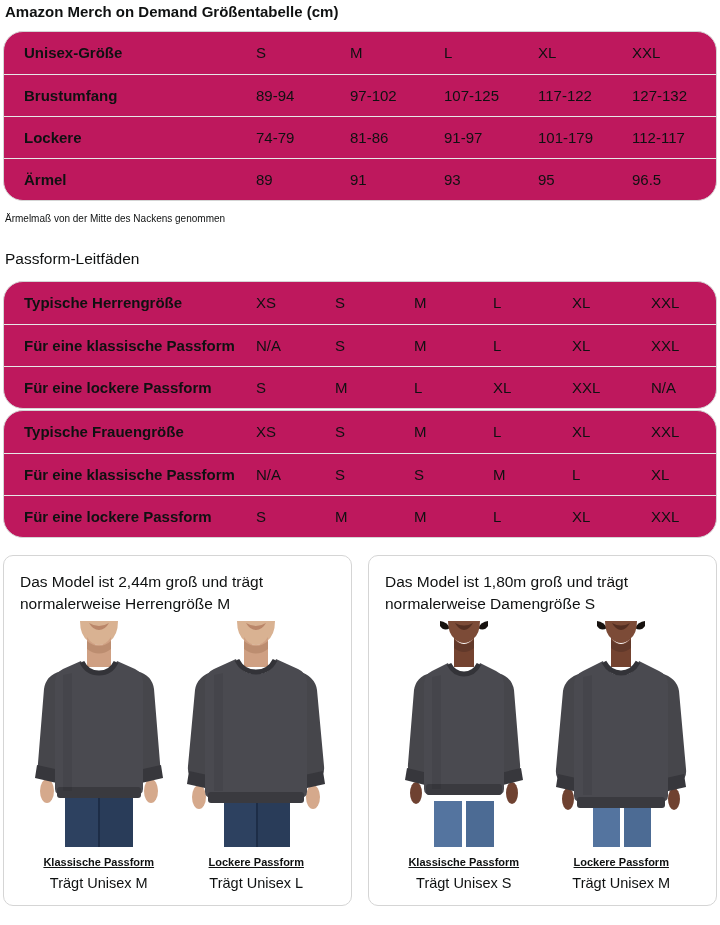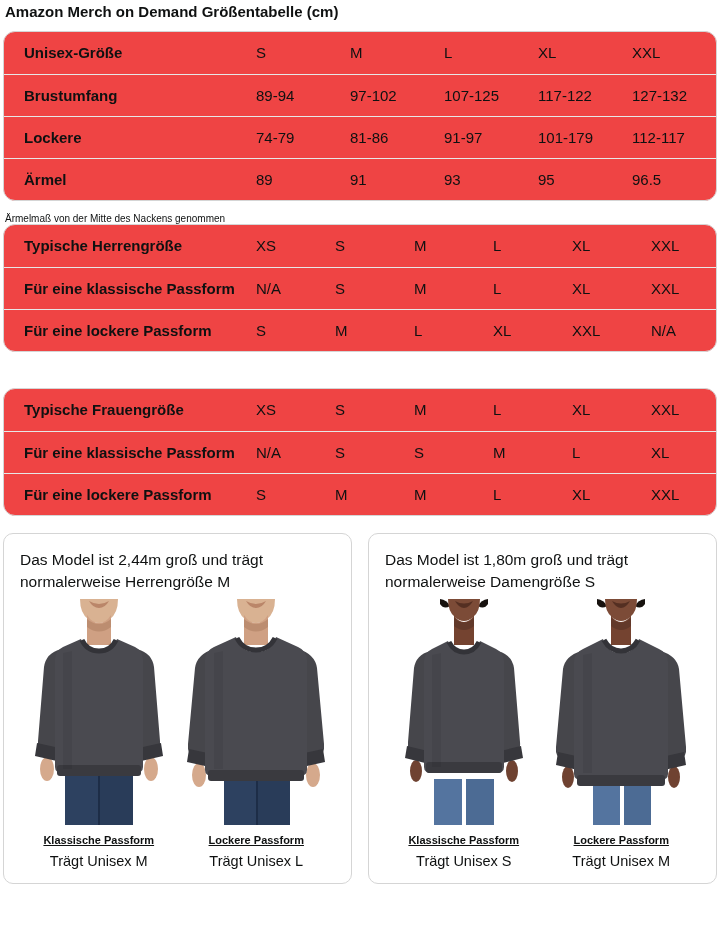--- a/index.html
+++ b/index.html
@@ -6,29 +6,29 @@
   html, body { background: #fff; }
   body {
     width: 720px; height: 925px; overflow: hidden;
     font-family: "Liberation Sans", "DejaVu Sans", sans-serif;
     color: #0f1111;
   }
   .page { padding: 2px 3px 0; }
 
   .title { font-size: 15px; font-weight: 700; padding: 1px 0 0 2px; margin-bottom: 11px; color: #0f1111; }
 
-  .tbl-wrap { border: 1px solid #d5d5d5; border-radius: 12px; overflow: hidden; background: #ef4444; }
+  .tbl-wrap { border: 1px solid #d5d5d5; border-radius: 20px; overflow: hidden; background: #be185d; }
   table { width: 100%; border-collapse: collapse; table-layout: fixed; }
   td { height: 42px; font-size: 15px; padding: 0 0 0 4px; vertical-align: middle; color: #0f1111; }
   tr:not(:first-child) td { border-top: 1px solid #e7e7e7; }
   td.lbl { font-weight: 700; padding-left: 20px; }
 
   .note { font-size: 10px; margin: 12px 0 0 2px; }
   .sub-heading { font-size: 15.5px; font-weight: 400; margin: 26px 0 13px 2px; }
-  .gap { margin-top: 36px; }
+  .gap { margin-top: 1px; }
 
   .cards { display: flex; gap: 16px; margin-top: 17px; }
   .card { flex: 1; border: 1px solid #d5d5d5; border-radius: 10px; padding: 15px 16px 10px; background: #fff; }
   .card-desc { font-size: 15.5px; line-height: 22px; color: #0f1111; }
   .figures { display: flex; margin-top: 6px; }
   figure { width: 50%; display: flex; flex-direction: column; align-items: center; }
   .fig-img { width: 152px; height: 226px; }
   .fig-img svg { display: block; }
   figcaption { text-align: center; margin-top: 5px; }
   .fit-label { font-weight: 700; font-size: 11px; line-height: 20px; text-decoration: underline; }
@@ -83,20 +83,21 @@
           <td>93</td>
           <td>95</td>
           <td>96.5</td>
         </tr>
       </tbody>
     </table>
   </div>
 
   <p class="note">Ärmelmaß von der Mitte des Nackens genommen</p>
 
+  <h2 class="sub-heading">Passform-Leitfäden</h2>
 
   <div class="tbl-wrap">
     <table>
       <colgroup>
           <col style="width:248px">
           <col style="width:79px">
           <col style="width:79px">
           <col style="width:79px">
           <col style="width:79px">
           <col style="width:79px">

